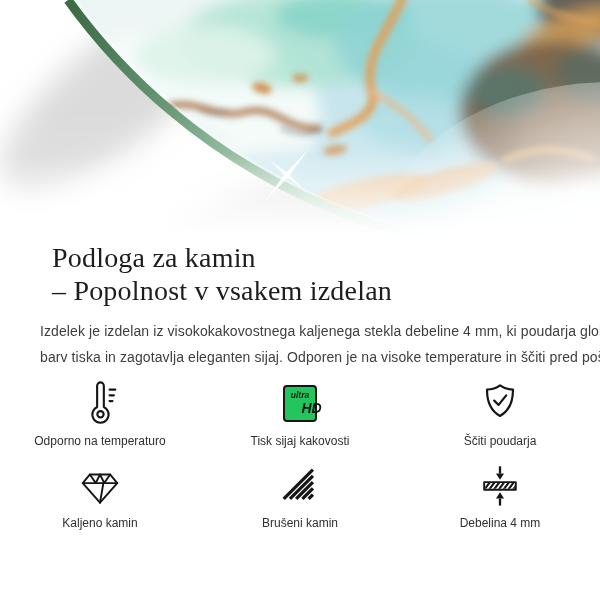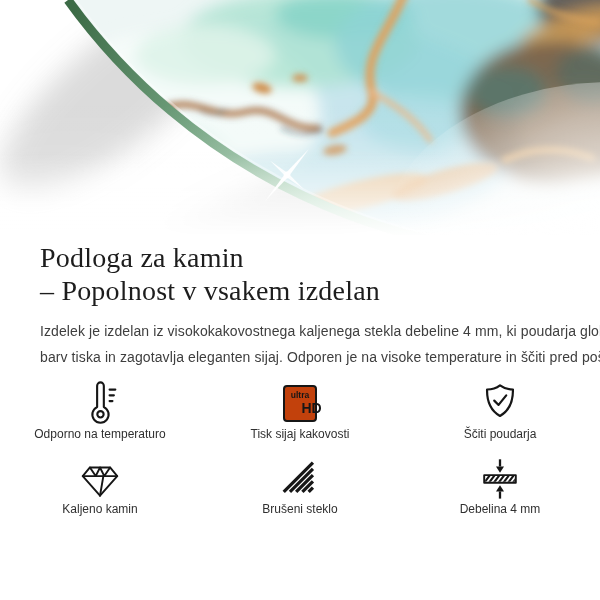--- a/index.html
+++ b/index.html
@@ -7,36 +7,36 @@
     width:600px;height:600px;overflow:hidden;background:#ffffff;
     font-family:"Liberation Sans","DejaVu Sans",sans-serif;
     -webkit-font-smoothing:antialiased;
   }
   .page{width:600px;height:600px;position:relative;background:#fff;}
   .hero{width:600px;height:235px;display:block;}
   .content{padding:0 40px;}
   .title{
     font-family:"Liberation Serif","DejaVu Serif",serif;
     font-size:28px;line-height:33px;font-weight:400;
-    color:#1d1d1d;margin:6px 0 0 0;letter-spacing:.2px;
+    color:#1d1d1d;margin:6px 0 0 12px;letter-spacing:.2px;
   }
   .title span{display:block;}
   .desc{margin-top:11px;font-size:14px;line-height:26px;color:#3e3e3e;letter-spacing:.1px;}
   .desc span{display:block;white-space:nowrap;}
   .features{
     margin-top:9px;display:grid;grid-template-columns:200px 200px 200px;
     row-gap:12px;width:600px;justify-items:center;
   }
   .feature{display:flex;flex-direction:column;align-items:center;width:200px;}
   .icon-box{height:48px;width:60px;display:flex;align-items:center;justify-content:center;color:#161616;}
-  .feature-label{font-size:12px;line-height:15px;color:#303030;text-align:center;}
+  .feature-label{margin-top:7px;font-size:12px;line-height:15px;color:#303030;text-align:center;}
   .uhd{
     width:30px;height:33px;border:2.5px solid #161616;border-radius:4px;
     display:flex;flex-direction:column;align-items:center;justify-content:center;
-    color:#161616;background:#c2410c;
+    color:#161616;background:#22c55e;font-style:italic;
   }
   .uhd-top{font-size:8.5px;font-weight:700;line-height:9px;letter-spacing:0;}
   .uhd-bottom{font-size:14px;font-weight:700;line-height:14px;margin-top:1px;margin-left:23px;}
 </style>
 </head>
 <body>
 
 <div class="page">
 
   <svg class="hero" viewBox="0 0 600 235" aria-hidden="true">
@@ -187,21 +187,21 @@
       <div class="feature">
         <div class="icon-box">
           <svg width="46" height="46" viewBox="0 0 48 48" fill="none" stroke="currentColor" stroke-width="3.4" stroke-linecap="butt">
             <path d="M7 38.5 L37.5 8"></path>
             <path d="M13.5 38.5 L37.5 14.5"></path>
             <path d="M20 38.5 L37.5 21"></path>
             <path d="M26.5 38.5 L37.5 27.5"></path>
             <path d="M33 38.5 L37.5 34"></path>
           </svg>
         </div>
-        <div class="feature-label">Brušeni steklo</div>
+        <div class="feature-label">Brušeni kamin</div>
       </div>
 
       <div class="feature">
         <div class="icon-box">
           <svg width="46" height="46" viewBox="0 0 48 48" fill="none" stroke="currentColor" stroke-width="2" stroke-linejoin="round">
             <defs>
                 <clipPath id="barClip">
                   <rect x="8.5" y="22" width="31" height="6"></rect>
                 </clipPath>
               </defs>

